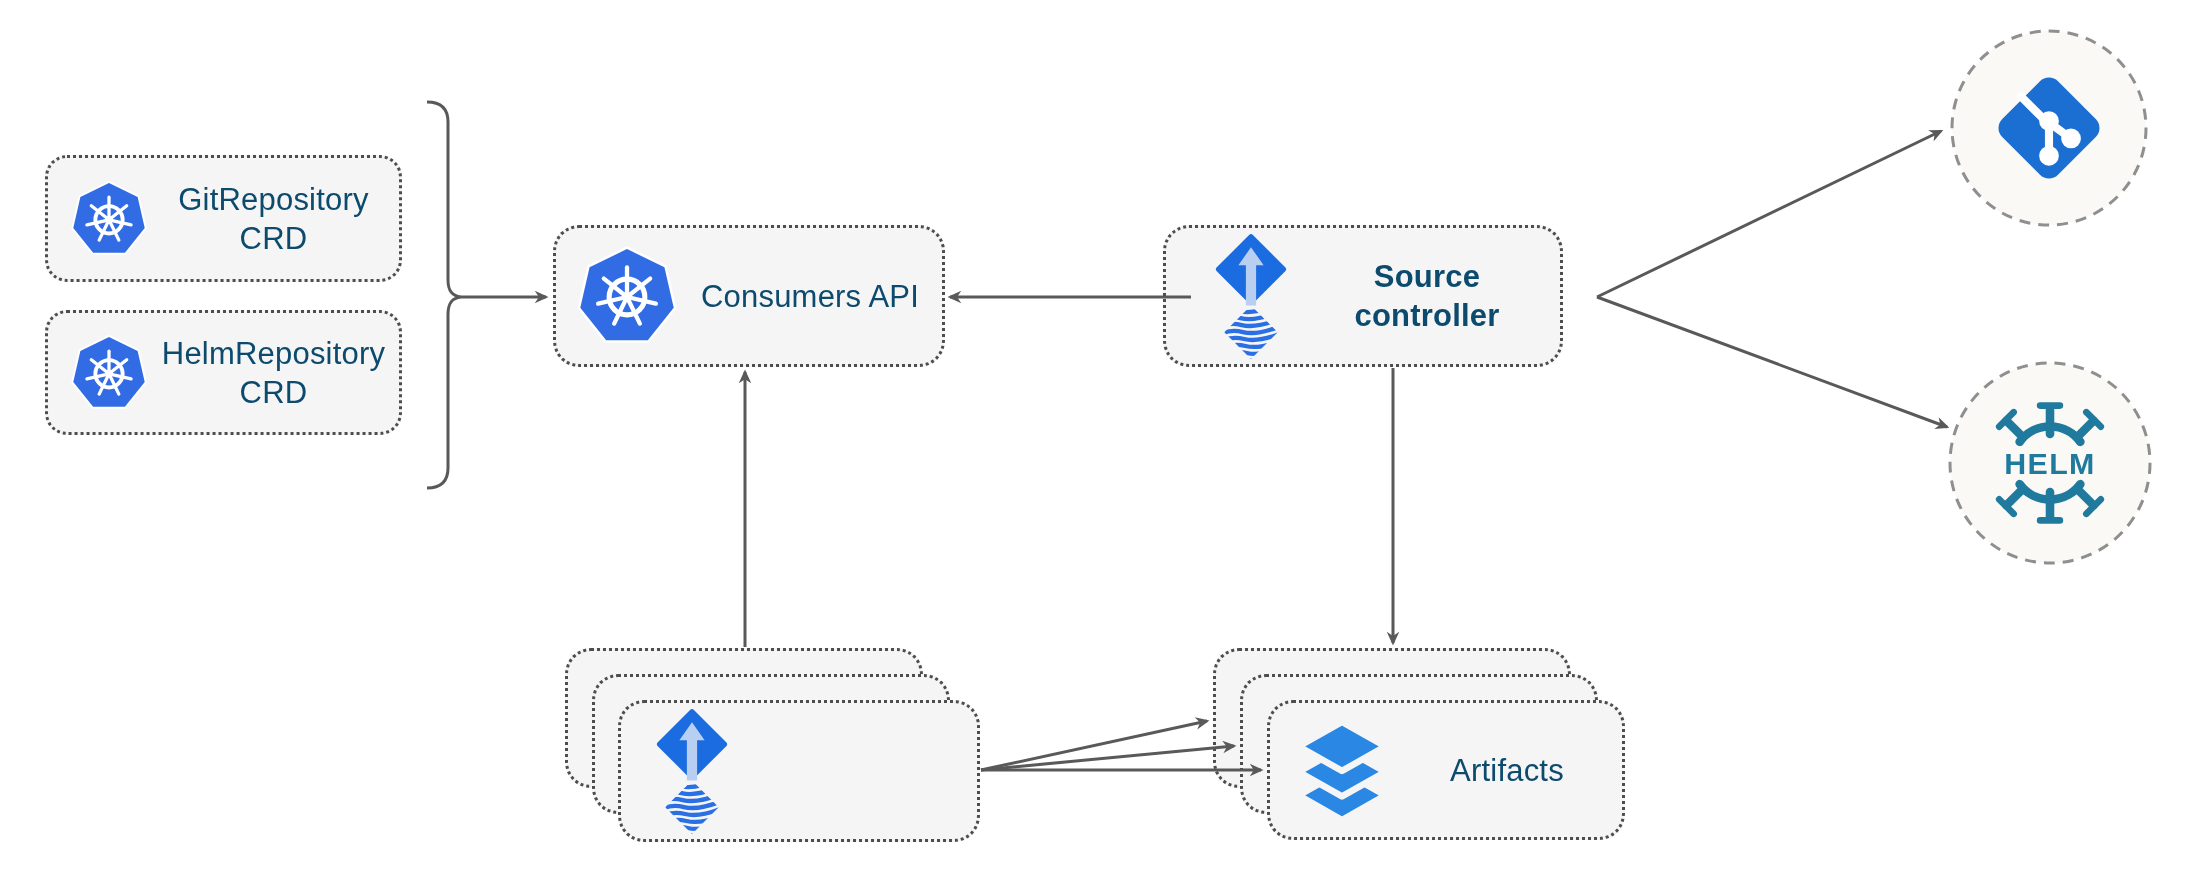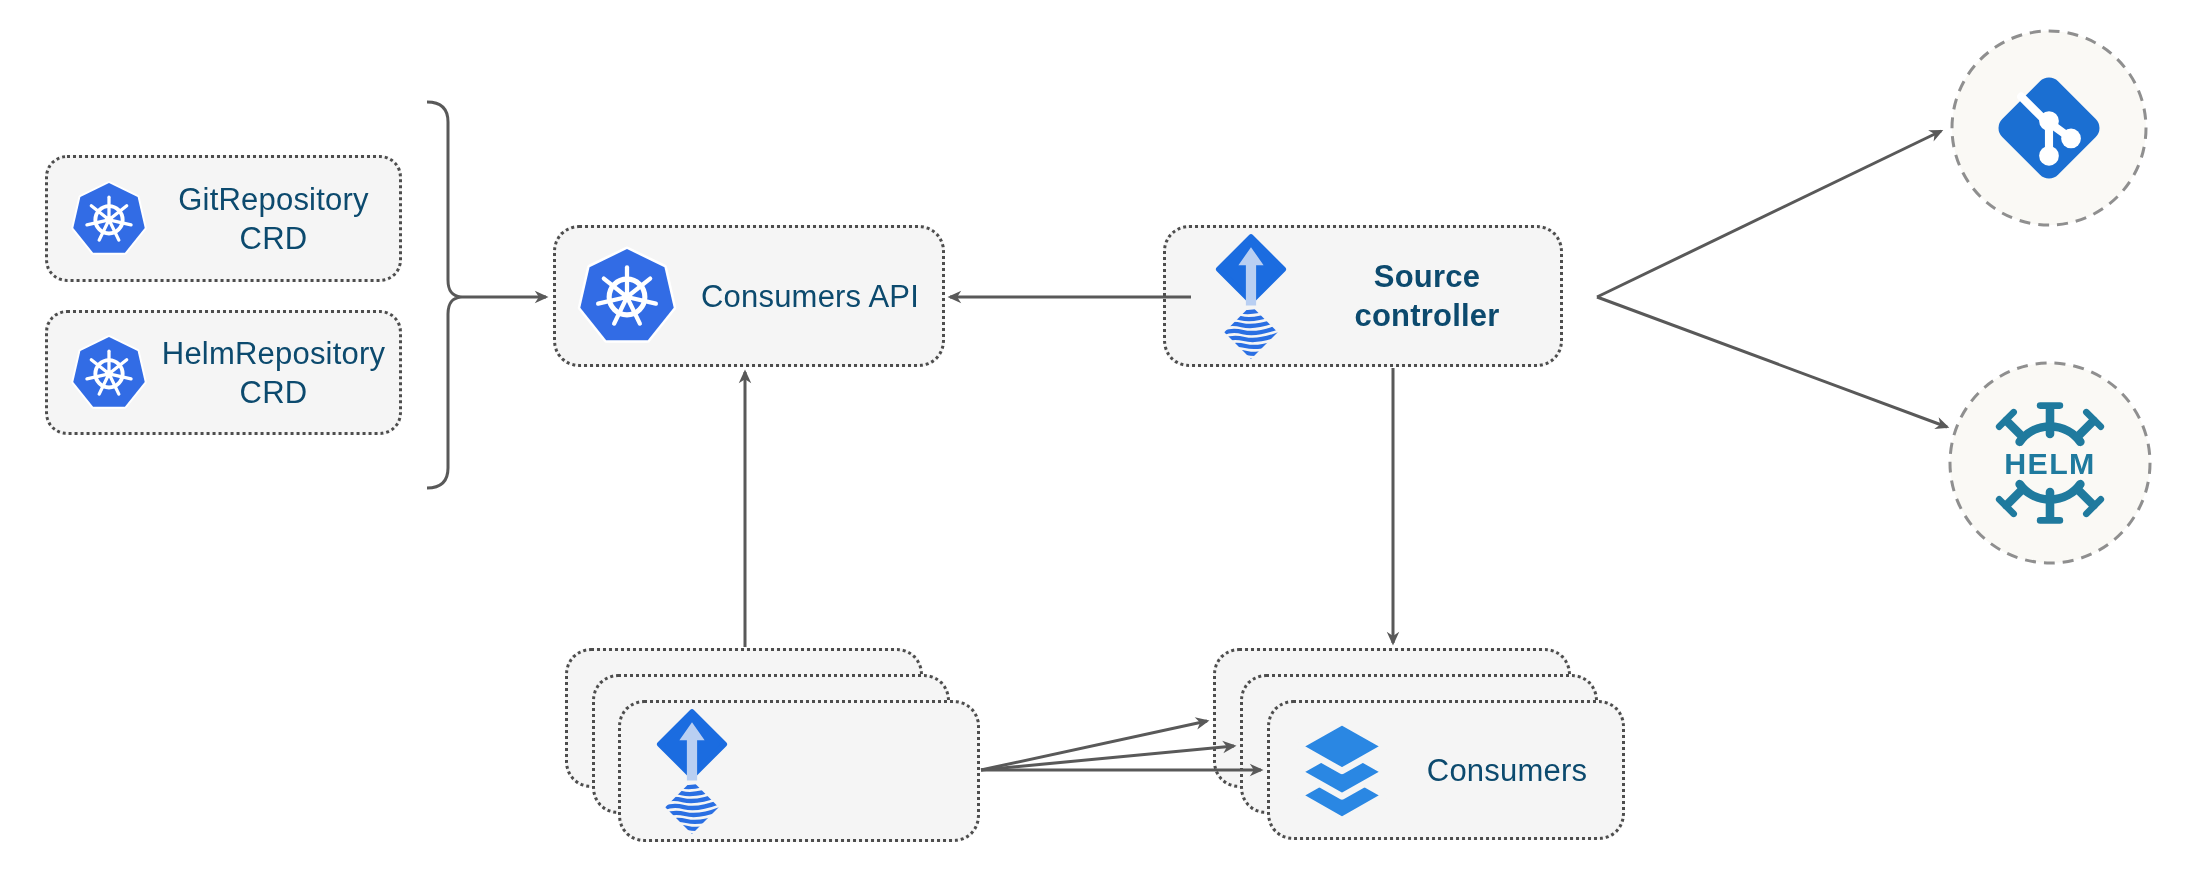--- a/index.html
+++ b/index.html
@@ -87,21 +87,21 @@
   </div>
 
   <div class="stack-layer" style="left:1213px;top:648px;width:358px;height:140px;"></div>
   <div class="stack-layer" style="left:1240px;top:674px;width:358px;height:140px;"></div>
   <div class="node" style="left:1267px;top:700px;width:358px;height:140px;">
     <span class="icon-wrap" style="margin-left:22px;">
       <svg width="100" height="100" viewBox="0 0 100 106">
           <use href="#sym-layers"></use>
         </svg>
     </span>
-    <span class="node-label">Consumers</span>
+    <span class="node-label">Artifacts</span>
   </div>
 
   <svg class="overlay" width="2198" height="878" viewBox="0 0 2198 878">
     <defs>
       <marker id="arrowhead" viewBox="0 0 12 12" refX="9.5" refY="6" markerWidth="15" markerHeight="15" markerUnits="userSpaceOnUse" orient="auto">
         <path d="M0.5,1 L11.5,6 L0.5,11 L3.8,6 Z" fill="#595959"></path>
       </marker>
 
       <symbol id="sym-k8s" viewBox="0 0 100 100">
         <polygon points="50,4 86.7,21.7 95.8,61.5 70.4,93.3 29.6,93.3 4.2,61.5 13.3,21.7" fill="#326CE5" stroke="#FFFFFF" stroke-width="5" stroke-linejoin="round" paint-order="stroke"></polygon>

